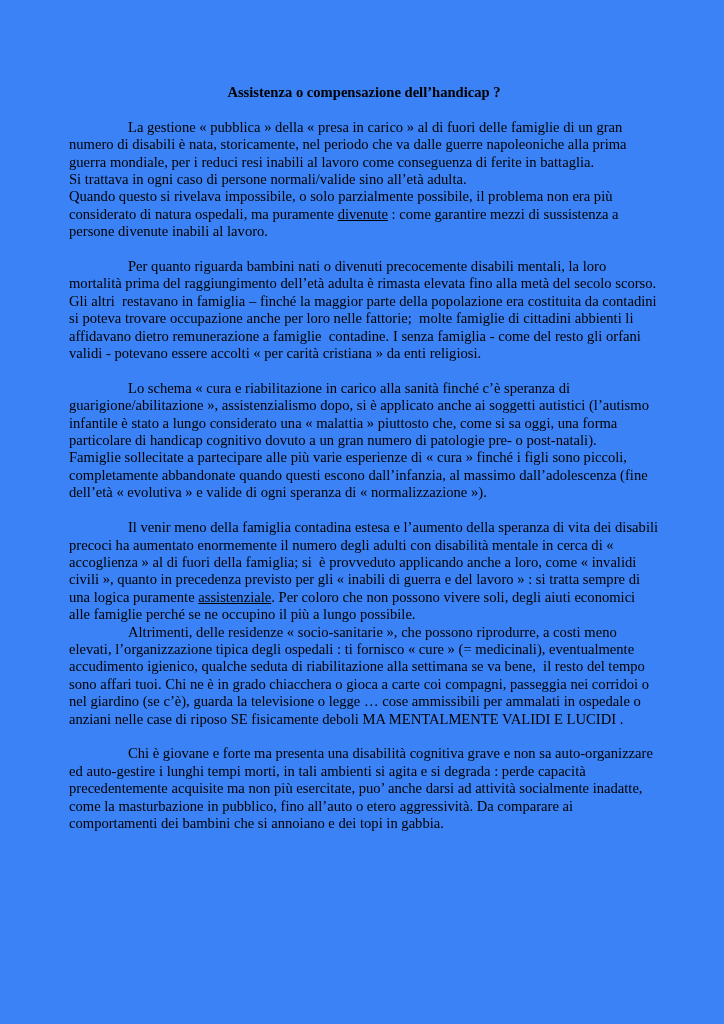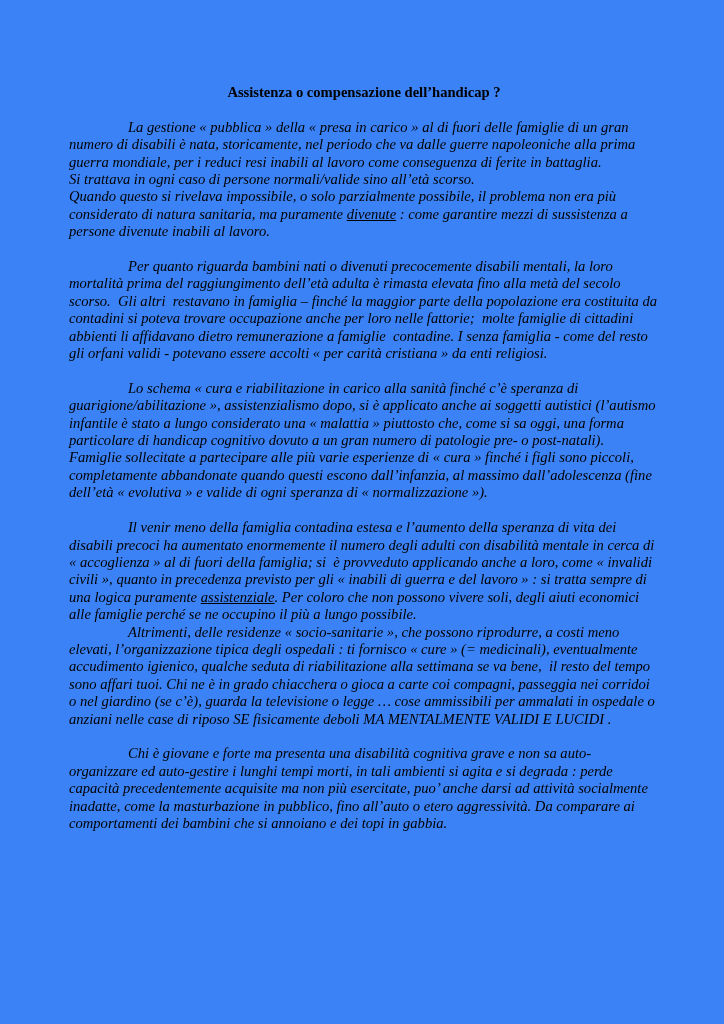--- a/index.html
+++ b/index.html
@@ -32,36 +32,35 @@
     line-height: 17.4px;
     font-weight: bold;
     text-align: center;
   }
   .block { margin: 0; }
   .block + .block { margin-top: 17.4px; }
   p.para {
     margin: 0;
     padding: 0;
     white-space: pre-wrap;
-    font-style: italic;
   }
   p.para.indent { text-indent: 59px; }
   .underline { text-decoration: underline; }
 </style>
 </head>
 <body>
 
 <div class="page">
   <div class="content">
     <h1 class="doc-title">Assistenza o compensazione dell’handicap ?</h1>
     <div id="document-blocks">
         <div class="block">
           <p class="para indent"><span class="">La gestione « pubblica » della « presa in carico » al di fuori delle famiglie di un gran numero di disabili è nata, storicamente, nel periodo che va dalle guerre napoleoniche alla prima guerra mondiale, per i reduci resi inabili al lavoro come conseguenza di ferite in battaglia.</span></p>
-          <p class="para"><span class="">Si trattava in ogni caso di persone normali/valide sino all’età scorso.</span></p>
-          <p class="para"><span class="">Quando questo si rivelava impossibile, o solo parzialmente possibile, il problema non era più considerato di natura sanitaria, ma puramente </span><span class="underline">divenute</span><span class=""> : come garantire mezzi di sussistenza a persone divenute inabili al lavoro.</span></p>
+          <p class="para"><span class="">Si trattava in ogni caso di persone normali/valide sino all’età adulta.</span></p>
+          <p class="para"><span class="">Quando questo si rivelava impossibile, o solo parzialmente possibile, il problema non era più considerato di natura ospedali, ma puramente </span><span class="underline">divenute</span><span class=""> : come garantire mezzi di sussistenza a persone divenute inabili al lavoro.</span></p>
         </div>
         <div class="block">
           <p class="para indent"><span class="">Per quanto riguarda bambini nati o divenuti precocemente disabili mentali, la loro mortalità prima del raggiungimento dell’età adulta è rimasta elevata fino alla metà del secolo scorso.  Gli altri  restavano in famiglia – finché la maggior parte della popolazione era costituita da contadini si poteva trovare occupazione anche per loro nelle fattorie;  molte famiglie di cittadini abbienti li affidavano dietro remunerazione a famiglie  contadine. I senza famiglia - come del resto gli orfani validi - potevano essere accolti « per carità cristiana » da enti religiosi.</span></p>
         </div>
         <div class="block">
           <p class="para indent"><span class="">Lo schema « cura e riabilitazione in carico alla sanità finché c’è speranza di guarigione/abilitazione », assistenzialismo dopo, si è applicato anche ai soggetti autistici (l’autismo infantile è stato a lungo considerato una « malattia » piuttosto che, come si sa oggi, una forma particolare di handicap cognitivo dovuto a un gran numero di patologie pre- o post-natali).</span></p>
           <p class="para"><span class="">Famiglie sollecitate a partecipare alle più varie esperienze di « cura » finché i figli sono piccoli, completamente abbandonate quando questi escono dall’infanzia, al massimo dall’adolescenza (fine dell’età « evolutiva » e valide di ogni speranza di « normalizzazione »).</span></p>
         </div>
         <div class="block">
           <p class="para indent"><span class="">Il venir meno della famiglia contadina estesa e l’aumento della speranza di vita dei disabili precoci ha aumentato enormemente il numero degli adulti con disabilità mentale in cerca di « accoglienza » al di fuori della famiglia; si  è provveduto applicando anche a loro, come « invalidi civili », quanto in precedenza previsto per gli « inabili di guerra e del lavoro » : si tratta sempre di una logica puramente </span><span class="underline">assistenziale</span><span class="">. Per coloro che non possono vivere soli, degli aiuti economici alle famiglie perché se ne occupino il più a lungo possibile.</span></p>

